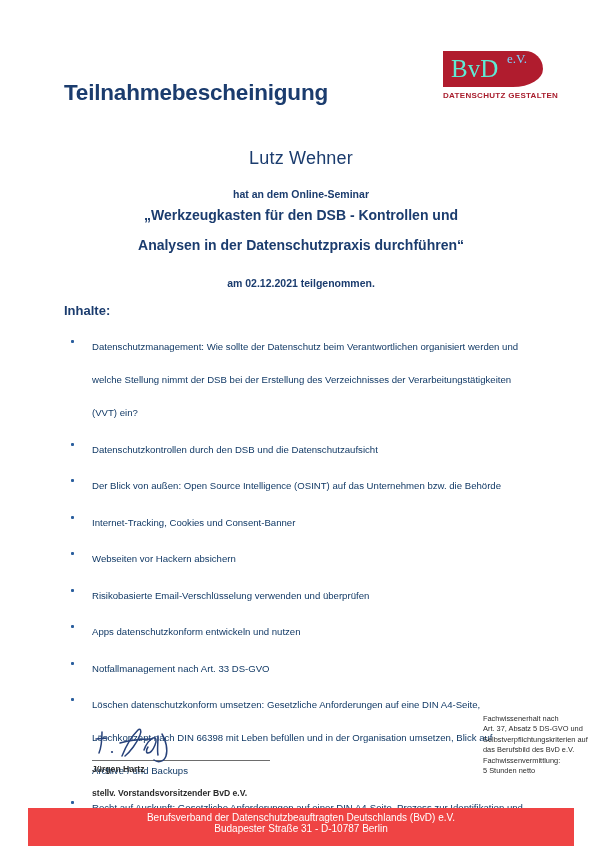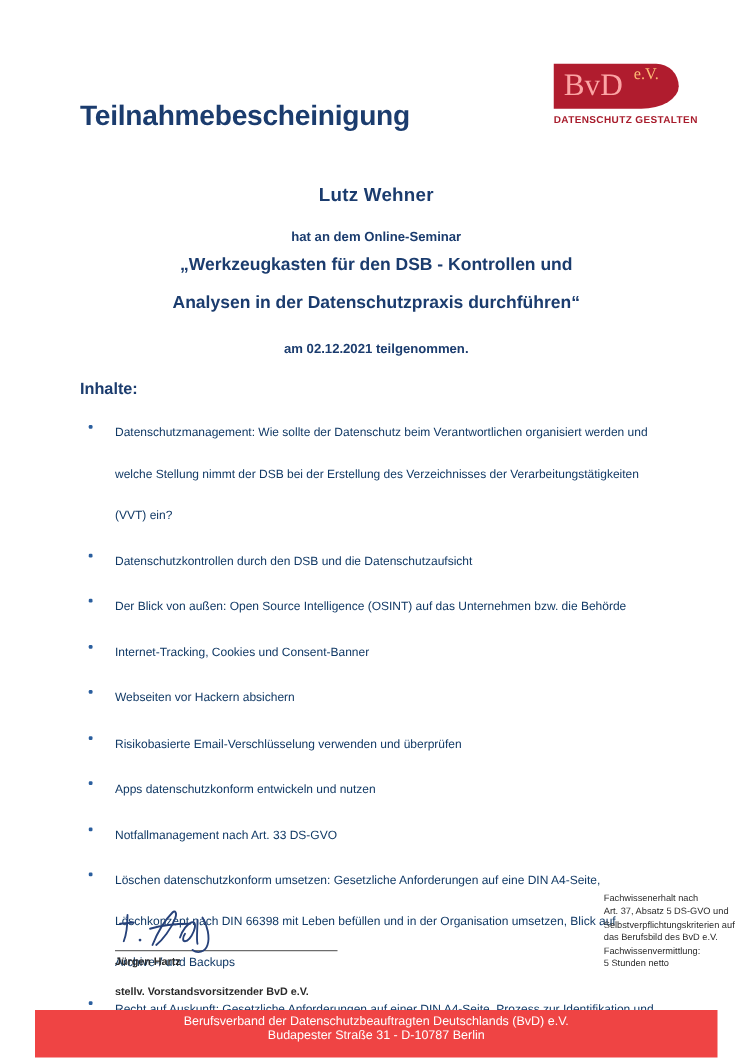--- a/index.html
+++ b/index.html
@@ -53,30 +53,30 @@
     border-bottom-right-radius: 30px 18px;
     overflow: hidden;
   }
   .logo-bvd {
     position: absolute;
     left: 8px;
     top: 2px;
     font-family: "Liberation Serif", serif;
     font-size: 25px;
     line-height: 32px;
-    color: #fca5a5;
+    color: #5eead4;
     letter-spacing: 0px;
   }
   .logo-ev {
     position: absolute;
     left: 64px;
     top: 0px;
     font-family: "Liberation Serif", serif;
     font-size: 13px;
-    color: #fdba74;
+    color: #7dd3fc;
     font-style: normal;
   }
   .logo-sub {
     margin-top: 4px;
     font-size: 8px;
     font-weight: bold;
     color: #a81c2c;
     letter-spacing: 0.3px;
     white-space: nowrap;
   }
@@ -84,22 +84,22 @@
   
   .center-block {
     position: absolute;
     left: 0;
     top: 148px;
     width: 602px;
     text-align: center;
     color: #1b3c6e;
   }
   .participant {
-    font-size: 15px;
-    font-weight: bold;
+    font-size: 18px;
+    font-weight: normal;
     letter-spacing: 0.2px;
   }
   .preamble {
     margin-top: 19px;
     font-size: 10.5px;
     font-weight: bold;
   }
   .seminar-title {
     font-size: 14px;
     font-weight: bold;

